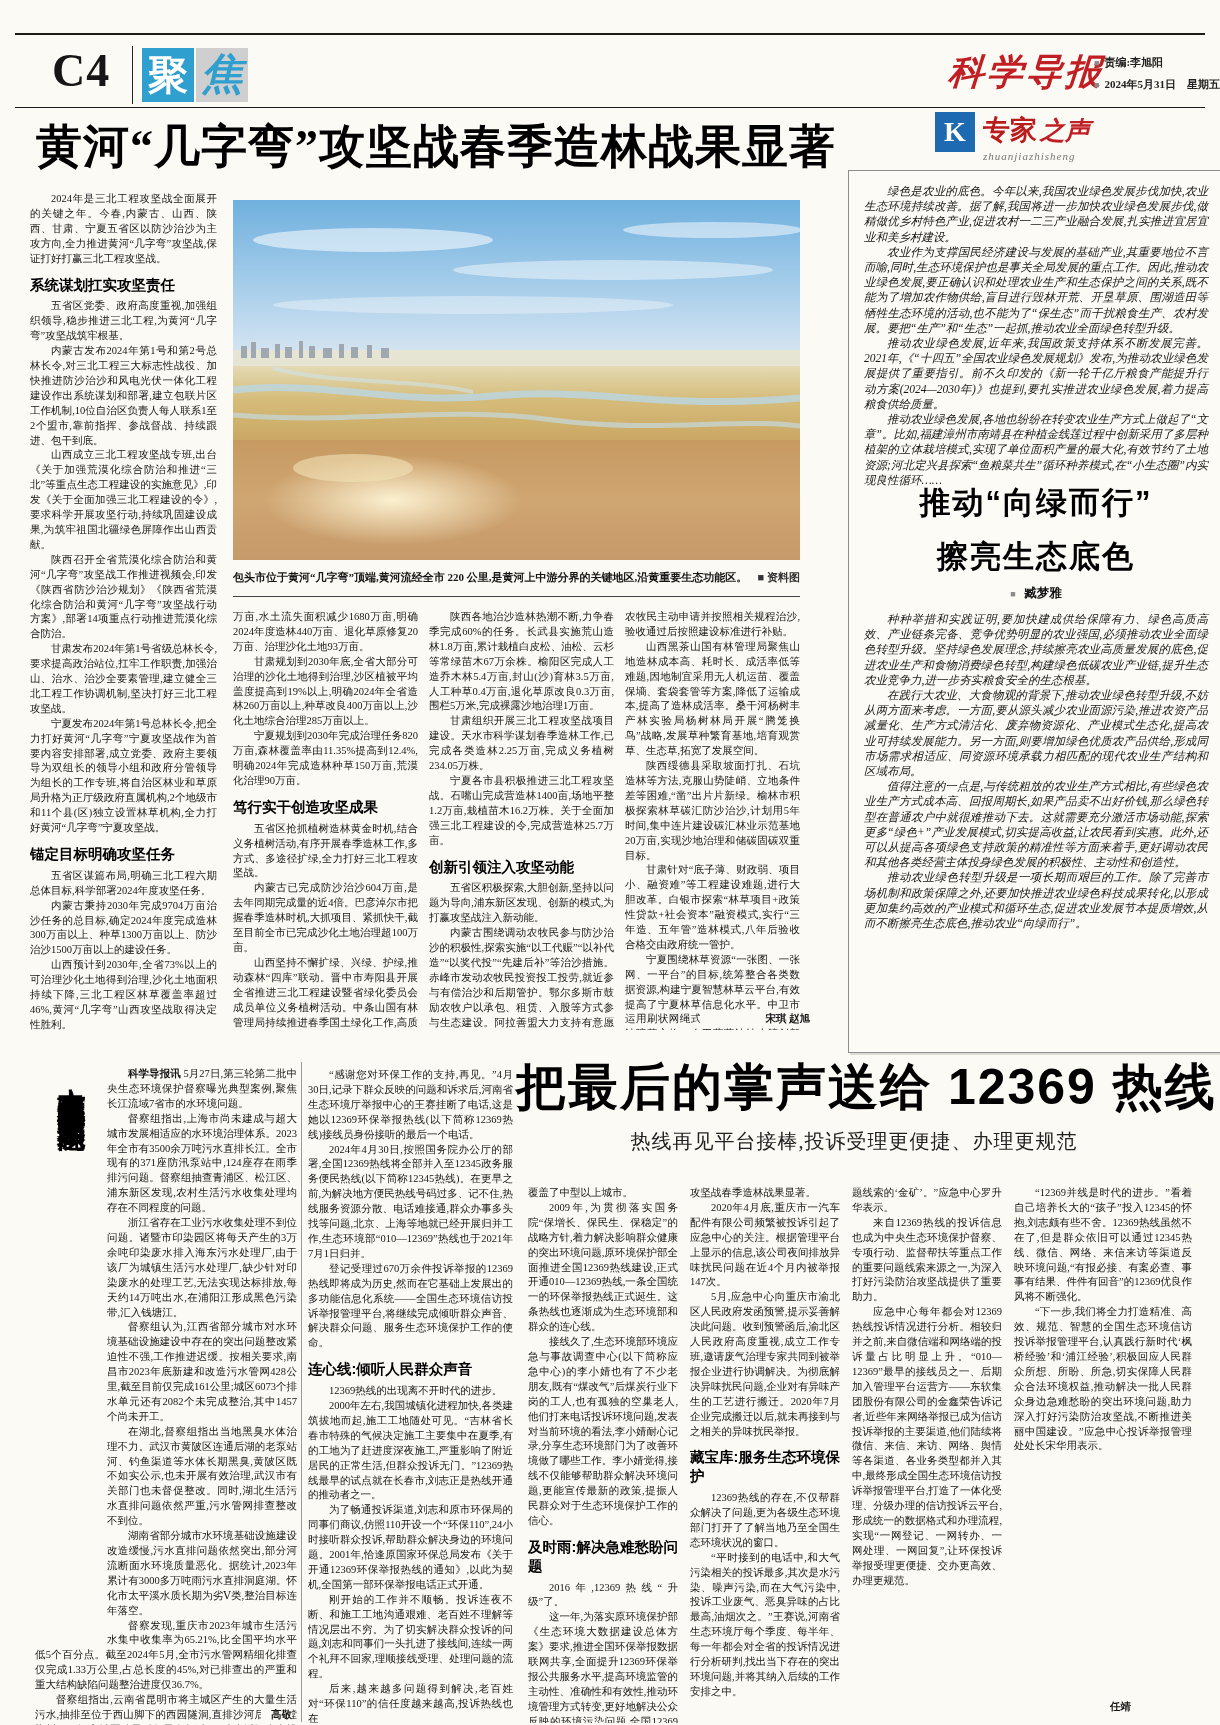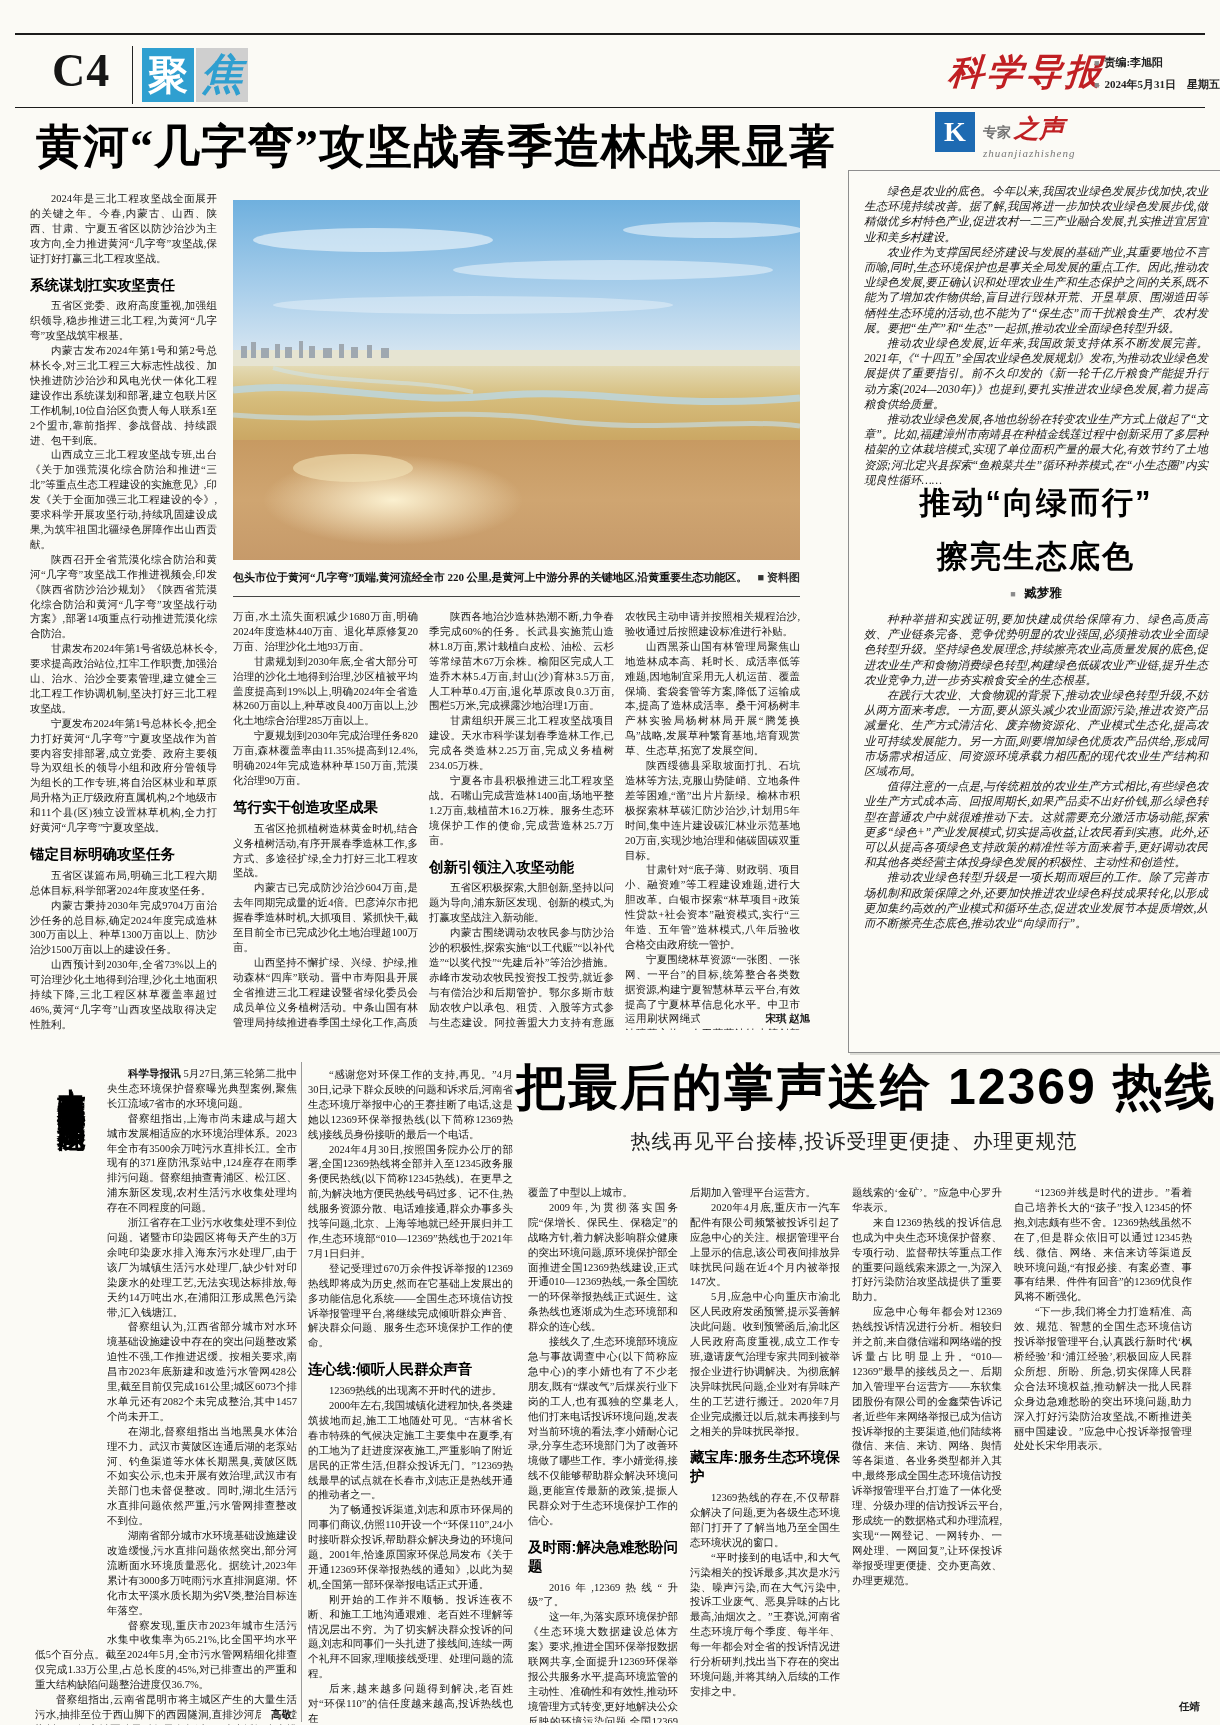--- a/index.html
+++ b/index.html
@@ -37,21 +37,21 @@
   .photo{position:absolute;overflow:hidden;background:#9cc3e4;}
   .photo svg{display:block;width:100%;height:100%;}
   .caption{display:flex;justify-content:space-between;align-items:baseline;
            font-size:11px;font-weight:700;white-space:nowrap;overflow:hidden;}
   .caption .credit{color:#333;margin-left:10px;}
 
   
   .xlogo{display:flex;align-items:flex-start;}
   .xlogo .k{width:40px;height:40px;background:#1d6ab2;color:#fff;font-size:28px;font-weight:700;
             text-align:center;line-height:40px;margin-right:8px;}
-  .xlogo .zj{font-family:"Liberation Sans","DejaVu Sans",sans-serif;font-weight:900;font-size:14px;color:#737373;}
+  .xlogo .zj{font-family:"Liberation Sans","DejaVu Sans",sans-serif;font-weight:900;font-size:27px;color:#b91c1c;}
   .xlogo .zs{color:#c01f23;font-style:italic;font-weight:700;font-size:25px;margin-left:3px;}
   .xlogo .py{font-style:italic;color:#777;font-size:11px;letter-spacing:1px;margin-top:2px;}
   .xbox{position:absolute;border:1px solid #8e8e8e;background:#fcfbf6;
         box-shadow:2px 2px 0 #dcdcd6;padding:13px 15px;overflow:hidden;}
   .kai{font-style:italic;font-size:11.5px;line-height:15.2px;text-align:justify;}
   .kai p{margin:0;text-indent:2em;}
   .xhead{font-family:"Liberation Sans","DejaVu Sans",sans-serif;font-style:normal;font-weight:900;
          font-size:31px;line-height:1.35;text-align:center;margin:12px 0 8px;color:#000;letter-spacing:2px;}
   .xauthor{font-style:normal;font-family:"Liberation Sans","DejaVu Sans",sans-serif;
            text-align:center;font-size:12.5px;font-weight:700;margin:2px 0 10px;}
@@ -171,21 +171,21 @@
       <p>甘肃规划到2030年底,全省大部分可治理的沙化土地得到治理,沙区植被平均盖度提高到19%以上,明确2024年全省造林260万亩以上,种草改良400万亩以上,沙化土地综合治理285万亩以上。</p>
       <p>宁夏规划到2030年完成治理任务820万亩,森林覆盖率由11.35%提高到12.4%,明确2024年完成造林种草150万亩,荒漠化治理90万亩。</p>
       <div class="sec-head">笃行实干创造攻坚成果</div>
       <p>五省区抢抓植树造林黄金时机,结合义务植树活动,有序开展春季造林工作,多方式、多途径扩绿,全力打好三北工程攻坚战。</p>
       <p>内蒙古已完成防沙治沙604万亩,是去年同期完成量的近4倍。巴彦淖尔市把握春季造林时机,大抓项目、紧抓快干,截至目前全市已完成沙化土地治理超100万亩。</p>
       <p>山西坚持不懈扩绿、兴绿、护绿,推动森林“四库”联动。晋中市寿阳县开展全省推进三北工程建设暨省绿化委员会成员单位义务植树活动。中条山国有林管理局持续推进春季国土绿化工作,高质量完成春季造林3万亩。</p>
     </div>
   <div class="abs colbody" style="left:429px;top:610px;width:185px;height:420px;">
       <p>陕西各地治沙造林热潮不断,力争春季完成60%的任务。长武县实施荒山造林1.8万亩,累计栽植白皮松、油松、云杉等常绿苗木67万余株。榆阳区完成人工造乔木林5.4万亩,封山(沙)育林3.5万亩,人工种草0.4万亩,退化草原改良0.3万亩,围栏5万米,完成裸露沙地治理1万亩。</p>
       <p>甘肃组织开展三北工程攻坚战项目建设。天水市科学谋划春季造林工作,已完成各类造林2.25万亩,完成义务植树234.05万株。</p>
-      <p>宁夏各市县积极推进三北工程攻坚战。石嘴山完成营造林1400亩,场地平整1.2万亩,栽植苗木16.2万株。服务生态环境保护工作的使命,完成营造林25.7万亩。</p>
+      <p>宁夏各市县积极推进三北工程攻坚战。石嘴山完成营造林1400亩,场地平整1.2万亩,栽植苗木16.2万株。关于全面加强三北工程建设的令,完成营造林25.7万亩。</p>
       <div class="sec-head">创新引领注入攻坚动能</div>
       <p>五省区积极探索,大胆创新,坚持以问题为导向,浦东新区发现、创新的模式,为打赢攻坚战注入新动能。</p>
       <p>内蒙古围绕调动农牧民参与防沙治沙的积极性,探索实施“以工代赈”“以补代造”“以奖代投”“先建后补”等治沙措施。赤峰市发动农牧民投资投工投劳,就近参与有偿治沙和后期管护。鄂尔多斯市鼓励农牧户以承包、租赁、入股等方式参与生态建设。阿拉善盟大力支持有意愿的</p>
     </div>
   <div class="abs colbody" style="left:625px;top:610px;width:175px;height:420px;position:absolute;">
       <p class="cont">农牧民主动申请并按照相关规程治沙,验收通过后按照建设标准进行补贴。</p>
       <p>山西黑茶山国有林管理局聚焦山地造林成本高、耗时长、成活率低等难题,因地制宜采用无人机运苗、覆盖保墒、套袋套管等方案,降低了运输成本,提高了造林成活率。桑干河杨树丰产林实验局杨树林局开展“腾笼换鸟”战略,发展草种繁育基地,培育观赏草、生态草,拓宽了发展空间。</p>
       <p>陕西绥德县采取坡面打扎、石坑造林等方法,克服山势陡峭、立地条件差等困难,“凿”出片片新绿。榆林市积极探索林草碳汇防沙治沙,计划用5年时间,集中连片建设碳汇林业示范基地20万亩,实现沙地治理和储碳固碳双重目标。</p>
       <p>甘肃针对“底子薄、财政弱、项目小、融资难”等工程建设难题,进行大胆改革。白银市探索“林草项目+政策性贷款+社会资本”融资模式,实行“三年造、五年管”造林模式,八年后验收合格交由政府统一管护。</p>
       <p>宁夏围绕林草资源“一张图、一张网、一平台”的目标,统筹整合各类数据资源,构建宁夏智慧林草云平台,有效提高了宁夏林草信息化水平。中卫市运用刷状网绳式草方格、芦苇高立式沙障草方格、人工蓝藻沙结皮等创新技术,打造24.29万亩锁边固沙生态修复示范区。</p>
@@ -235,31 +235,31 @@
     </div>
   <div class="abs colbody" style="left:528px;top:1186px;width:150px;height:537px;">
       <p class="cont">覆盖了中型以上城市。</p>
       <p>2009年,为贯彻落实国务院“保增长、保民生、保稳定”的战略方针,着力解决影响群众健康的突出环境问题,原环境保护部全面推进全国12369热线建设,正式开通010—12369热线,一条全国统一的环保举报热线正式诞生。这条热线也逐渐成为生态环境部和群众的连心线。</p>
       <p>接线久了,生态环境部环境应急与事故调查中心(以下简称应急中心)的李小婧也有了不少老朋友,既有“煤改气”后煤炭行业下岗的工人,也有孤独的空巢老人,他们打来电话投诉环境问题,发表对当前环境的看法,李小婧耐心记录,分享生态环境部门为了改善环境做了哪些工作。李小婧觉得,接线不仅能够帮助群众解决环境问题,更能宣传最新的政策,提振人民群众对于生态环境保护工作的信心。</p>
       <div class="sec-head">及时雨:解决急难愁盼问题</div>
       <p>2016年,12369热线“升级”了。</p>
       <p>这一年,为落实原环境保护部《生态环境大数据建设总体方案》要求,推进全国环保举报数据联网共享,全面提升12369环保举报公共服务水平,提高环境监管的主动性、准确性和有效性,推动环境管理方式转变,更好地解决公众反映的环境污染问题,全国12369环保举报联网管理平台(以下简称管理平台)正式开通,全国各地的热线举报信息汇聚于此。</p>
     </div>
   <div class="abs colbody" style="left:690px;top:1186px;width:150px;height:537px;">
-      <p class="cont">后期加入管理平台运营方。</p>
+      <p class="cont">攻坚战春季造林战果显著。</p>
       <p>2020年4月底,重庆市一汽车配件有限公司频繁被投诉引起了应急中心的关注。根据管理平台上显示的信息,该公司夜间排放异味扰民问题在近4个月内被举报147次。</p>
       <p>5月,应急中心向重庆市渝北区人民政府发函预警,提示妥善解决此问题。收到预警函后,渝北区人民政府高度重视,成立工作专班,邀请废气治理专家共同到被举报企业进行协调解决。为彻底解决异味扰民问题,企业对有异味产生的工艺进行搬迁。2020年7月企业完成搬迁以后,就未再接到与之相关的异味扰民举报。</p>
       <div class="sec-head">藏宝库:服务生态环境保护</div>
       <p>12369热线的存在,不仅帮群众解决了问题,更为各级生态环境部门打开了了解当地乃至全国生态环境状况的窗口。</p>
       <p>“平时接到的电话中,和大气污染相关的投诉最多,其次是水污染、噪声污染,而在大气污染中,投诉工业废气、恶臭异味的占比最高,油烟次之。”王赛说,河南省生态环境厅每个季度、每半年、每一年都会对全省的投诉情况进行分析研判,找出当下存在的突出环境问题,并将其纳入后续的工作安排之中。</p>
     </div>
   <div class="abs colbody" style="left:852px;top:1186px;width:150px;height:537px;">
       <p class="cont">题线索的‘金矿’。”应急中心罗升华表示。</p>
       <p>来自12369热线的投诉信息也成为中央生态环境保护督察、专项行动、监督帮扶等重点工作的重要问题线索来源之一,为深入打好污染防治攻坚战提供了重要助力。</p>
       <p>应急中心每年都会对12369热线投诉情况进行分析。相较归并之前,来自微信端和网络端的投诉量占比明显上升。“010—12369”最早的接线员之一、后期加入管理平台运营方——东软集团股份有限公司的金鑫荣告诉记者,近些年来网络举报已成为信访投诉举报的主要渠道,他们陆续将微信、来信、来访、网络、舆情等各渠道、各业务类型都并入其中,最终形成全国生态环境信访投诉举报管理平台,打造了一体化受理、分级办理的信访投诉云平台,形成统一的数据格式和办理流程,实现“一网登记、一网转办、一网处理、一网回复”,让环保投诉举报受理更便捷、交办更高效、办理更规范。</p>
     </div>
   <div class="abs colbody" style="left:1014px;top:1186px;width:178px;height:537px;position:absolute;">
       <p>“12369并线是时代的进步。”看着自己培养长大的“孩子”投入12345的怀抱,刘志颇有些不舍。12369热线虽然不在了,但是群众依旧可以通过12345热线、微信、网络、来信来访等渠道反映环境问题,“有报必接、有案必查、事事有结果、件件有回音”的12369优良作风将不断强化。</p>
       <p>“下一步,我们将全力打造精准、高效、规范、智慧的全国生态环境信访投诉举报管理平台,认真践行新时代‘枫桥经验’和‘浦江经验’,积极回应人民群众所想、所盼、所急,切实保障人民群众合法环境权益,推动解决一批人民群众身边急难愁盼的突出环境问题,助力深入打好污染防治攻坚战,不断推进美丽中国建设。”应急中心投诉举报管理处处长宋华用表示。</p>
     </div>
-  <div class="abs abs-byline" style="left:1100px;top:1700px;right:auto;bottom:auto;width:90px;text-align:right;">任靖</div>
+  <div class="abs abs-byline" style="left:1100px;top:1700px;right:auto;bottom:auto;width:90px;text-align:left;">任靖</div>
 
 </div>
 
 </body></html>

